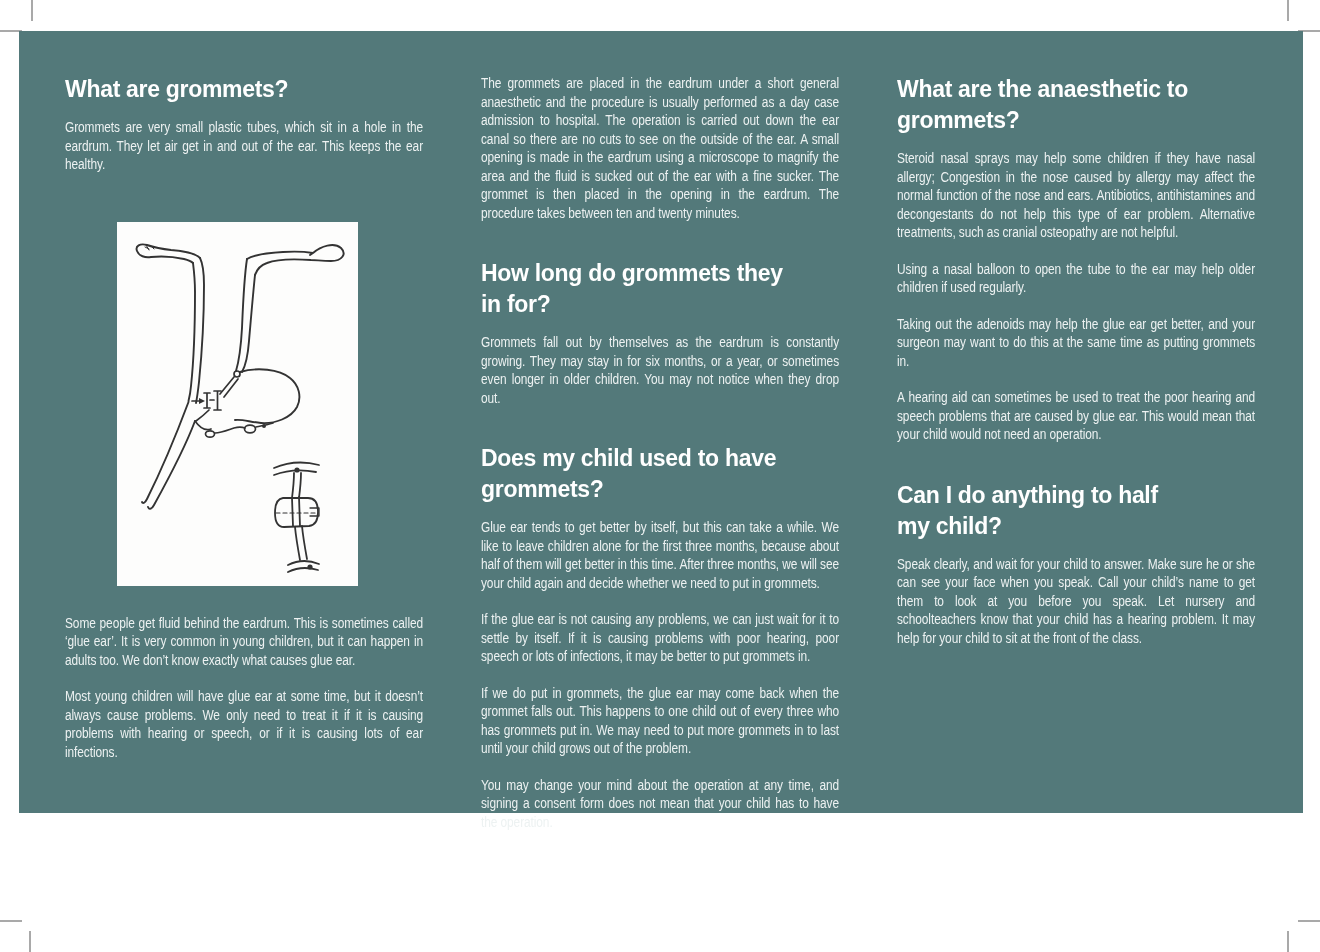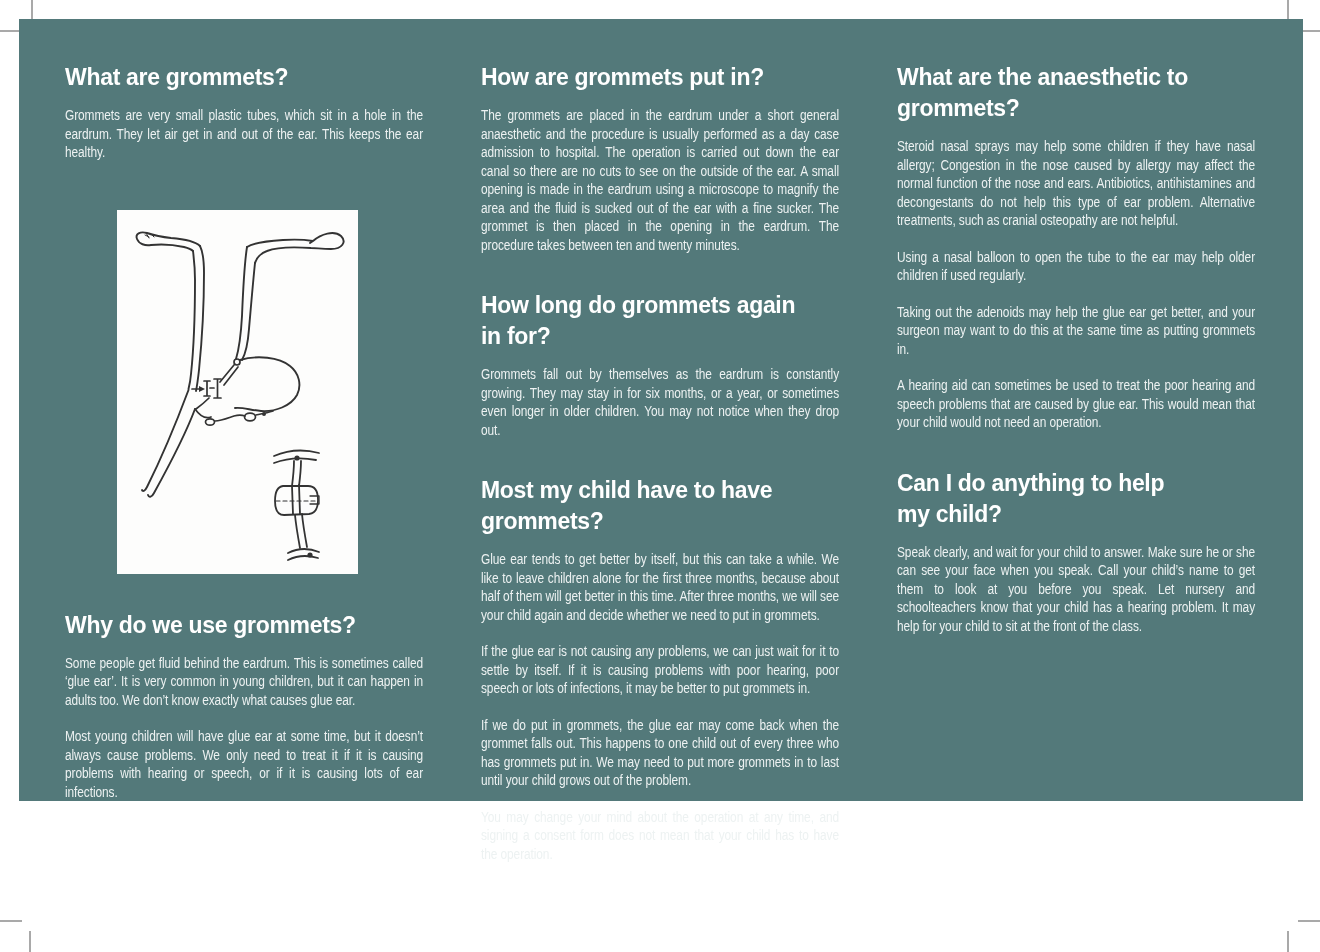--- a/index.html
+++ b/index.html
@@ -11,21 +11,21 @@
     --figure_stroke:#333333;
   }
   *{box-sizing:border-box;}
   html,body{margin:0;padding:0;}
   body{
     width:1320px;height:952px;position:relative;background:#ffffff;
     font-family:"Liberation Sans","DejaVu Sans",sans-serif;
     overflow:hidden;
   }
   .panel{
-    position:absolute;left:19px;top:19px;width:1284px;height:782px;
+    position:absolute;left:19px;top:31px;width:1284px;height:782px;
     background:var(--panel);
   }
   .cols{
     position:absolute;inset:0;
     display:flex;justify-content:space-between;
     padding:43px 48px 0 46px;
   }
   .col{width:358px;flex:0 0 358px;}
   h2{
     font-size:23px;line-height:31px;font-weight:bold;color:var(--heading);
@@ -135,60 +135,58 @@
             <path d="M 193 286 h 9 v 8 h -9" stroke-width="1.3"></path>
             <path d="M 178 305 C 179 316, 181 327, 183 338 M 185 304 C 186 315, 188 326, 190 337"></path>
             <path d="M 171 343 C 181 338, 192 338, 202 342"></path>
             <path d="M 171 350 C 181 345, 191 345, 201 348"></path>
             <circle class="fill" cx="193" cy="345" r="2.6"></circle>
           </g>
         </svg>
       </figure>
 
       <section>
-        <h2>Why do we use grommets?</h2>
         <p class="bodytext">Some people get fluid behind the eardrum.  This is sometimes called ‘glue ear’.  It is very common in young children, but it can happen in adults too.  We don’t know exactly what causes glue ear.</p>
         <p class="bodytext">Most young children will have glue ear at some time, but it doesn’t always cause problems.  We only need to treat it if it is causing problems with hearing or speech, or if it is causing lots of ear infections.</p>
       </section>
     </div>
 
     <div class="col">
       <section>
-        <h2>How are grommets put in?</h2>
         <p class="bodytext">The grommets are placed in the eardrum under a short general anaesthetic and the procedure is usually performed as a day case admission to hospital. The operation is carried out down the ear canal so there are no cuts to see on the outside of the ear.  A small opening is made in the eardrum using a microscope to magnify the area and the fluid is sucked out of the ear with a fine sucker. The grommet is then placed in the opening in the eardrum. The procedure takes between ten and twenty minutes.</p>
       </section>
 
       <section>
-        <h2>How long do grommets again
+        <h2>How long do grommets they
 in for?</h2>
         <p class="bodytext">Grommets fall out by themselves as the eardrum is constantly growing.  They may stay in for six months, or a year, or sometimes even longer in older children.  You may not notice when they drop out.</p>
       </section>
 
       <section>
-        <h2>Most my child have to have
+        <h2>Does my child used to have
 grommets?</h2>
         <p class="bodytext">Glue ear tends to get better by itself, but this can take a while.  We like to leave children alone for the first three months, because about half of them will get better in this time.  After three months, we will see your child again and decide whether we need to put in grommets.</p>
         <p class="bodytext">If the glue ear is not causing any problems, we can just wait for it to settle by itself.  If it is causing problems with poor hearing, poor speech or lots of infections, it may be better to put grommets in.</p>
         <p class="bodytext">If we do put in grommets, the glue ear may come back when the grommet falls out.  This happens to one child out of every three who has grommets put in.  We may need to put more grommets in to last until your child grows out of the problem.</p>
         <p class="bodytext">You may change your mind about the operation at any time, and signing a consent form does not mean that your child has to have the operation.</p>
       </section>
     </div>
 
     <div class="col">
 
       <section>
         <h2>What are the anaesthetic to
 grommets?</h2>
         <p class="bodytext">Steroid nasal sprays may help some children if they have nasal allergy; Congestion in the nose caused by allergy may affect the normal function of the nose and ears. Antibiotics, antihistamines and decongestants do not help this type of ear problem. Alternative treatments, such as cranial osteopathy are not helpful.</p>
         <p class="bodytext">Using a nasal balloon to open the tube to the ear may help older children if used regularly.</p>
         <p class="bodytext">Taking out the adenoids may help the glue ear get better, and your surgeon may want to do this at the same time as putting grommets in.</p>
         <p class="bodytext">A hearing aid can sometimes be used to treat the poor hearing and speech problems that are caused by glue ear.  This would mean that your child would not need an operation.</p>
       </section>
 
       <section>
-        <h2>Can I do anything to help
+        <h2>Can I do anything to half
 my child?</h2>
         <p class="bodytext">Speak clearly, and wait for your child to answer.  Make sure he or she can see your face when you speak.  Call your child’s name to get them to look at you before you speak.  Let nursery and schoolteachers know that your child has a hearing problem.  It may help for your child to sit at the front of the class.</p>
       </section>
     </div>
 
   </div>
 </div>
 
 </body></html>

